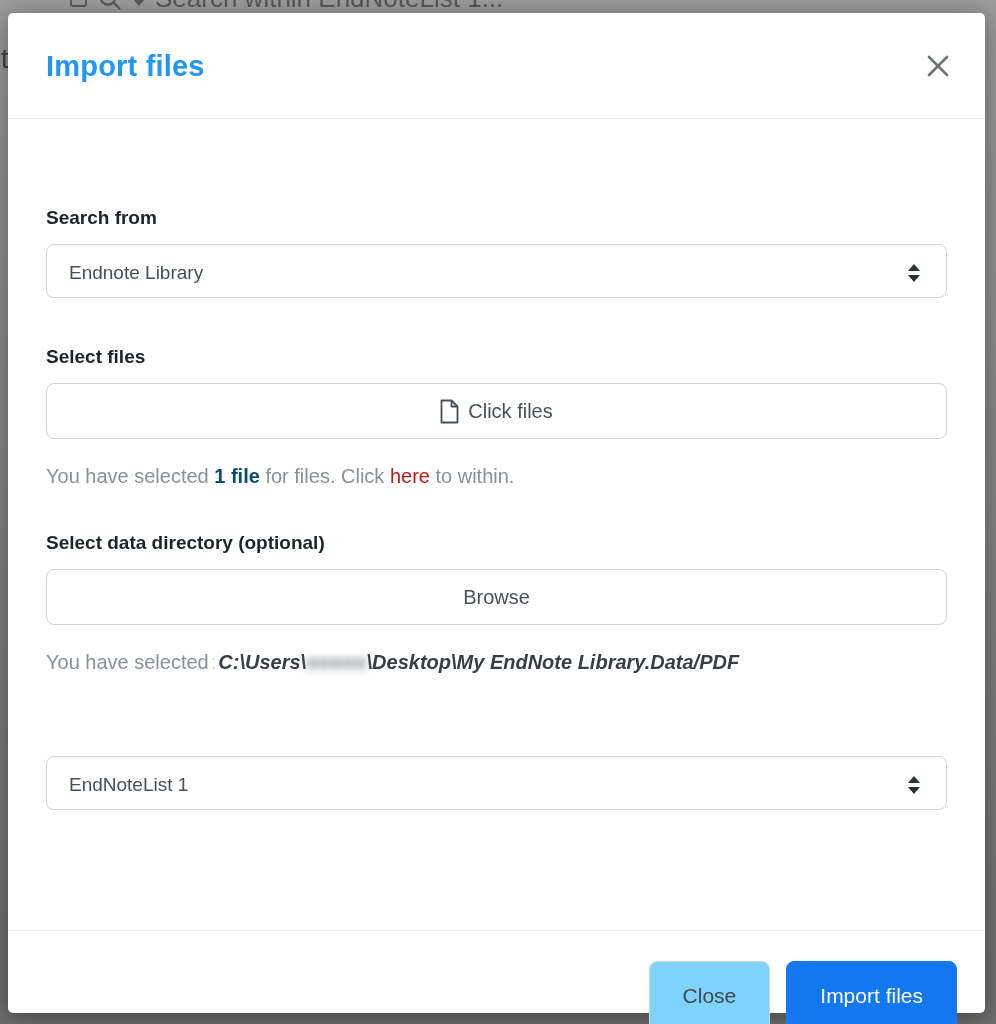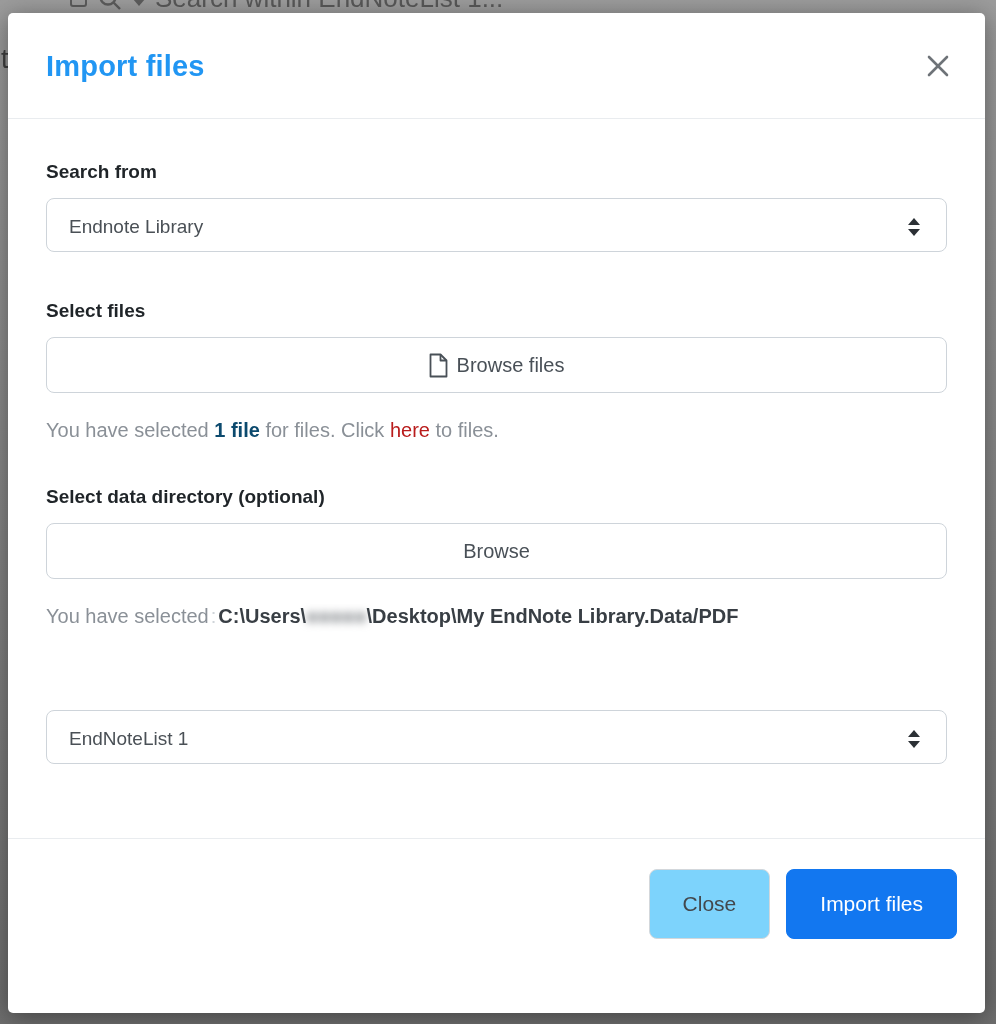--- a/index.html
+++ b/index.html
@@ -9,21 +9,21 @@
   
   .backdrop { position:absolute; inset:0; background:linear-gradient(#9c9c9c, #6e6e6e); }
   .backdrop-searchbar { position:absolute; top:-17px; left:70px; display:flex; align-items:center; gap:10px; color:#5c5c5c; }
   .bk-checkbox { width:17px; height:17px; border:2px solid #5c5c5c; border-radius:3px; background:transparent; }
   .bk-caret { width:0; height:0; border-left:6px solid transparent; border-right:6px solid transparent; border-top:7px solid #5c5c5c; margin-top:8px;}
   .bk-searchtext { font-size:26px; color:#585858; white-space:nowrap; }
   .backdrop-lefttext { position:absolute; top:44px; left:1px; font-size:27px; color:#3f3f3f; }
 
   
   .modal { position:absolute; top:13px; left:8px; width:977px; height:1000px; background:#ffffff;
-           border-radius:5px; box-shadow:0 4px 24px rgba(0,0,0,0.4); display:flex; flex-direction:column; }
+           border-radius:5px; box-shadow:0 4px 24px rgba(0,0,0,0.4); display:flex; flex-direction:column;gap:46px; }
 
   .modal-header { display:flex; align-items:center; justify-content:space-between;
                   padding:34px 28px 33px 38px; border-bottom:1px solid #e9ecef; }
   .modal-title { font-size:29px; font-weight:700; color:#2196f3; letter-spacing:0.2px; }
   .close-btn { background:none; border:none; cursor:pointer; padding:4px; line-height:0; }
 
   .modal-body { padding:42px 38px 0 38px; flex:0 0 auto; }
 
   .field-label { font-size:19px; font-weight:700; color:#1f2428; margin-bottom:15px; }
 
@@ -39,21 +39,21 @@
                 font-size:20px; color:#495057; cursor:pointer; font-family:inherit; }
 
   .section { margin-top:48px; }
   .section.dir { margin-top:42px; }
   .section.tolist { margin-top:80px; }
 
   .helper-line { margin-top:24px; font-size:20px; color:#8a9097; line-height:27px; }
   .helper-line .bold { font-weight:700; color:#0c4a6e;margin-top:18px; }
   .helper-line .link { color:#b91c1c; cursor:pointer; }
   .helper-line .sep { color:#cfd4d9; padding:0 2px; }
-  .path-text { font-weight:700; color:#383e44; }
+  .path-text { font-weight:700; color:#383e44;font-style:italic; }
   .blurred { filter:blur(5px); color:#6a6f74; }
 
   .modal-footer { margin-top:74px; border-top:1px solid #e9ecef; padding:30px 28px 30px 30px;
                   display:flex; justify-content:flex-end; align-items:center; gap:16px; }
   .btn { height:70px; border-radius:8px; font-size:21px; cursor:pointer; font-family:inherit; }
   .btn-close-footer { background:#7dd3fc; border:1px solid #d3d7db; color:#43484d; padding:0 33px; }
   .btn-primary { background:#1277f0; border:1px solid #1277f0; color:#ffffff; padding:0 33px; font-weight:400; }
 </style>
 </head>
 <body>
@@ -96,23 +96,23 @@
       </div>
     </div>
 
     <div class="section">
       <div class="field-label">Select files</div>
       <button class="browse-btn">
         <svg width="19" height="25" viewBox="0 0 19 25">
           <path d="M1.5 1.5 h10 l6 6 v16 h-16 z" fill="none" stroke="#495057" stroke-width="1.8" stroke-linejoin="round"></path>
           <path d="M11.5 1.5 v6 h6" fill="none" stroke="#495057" stroke-width="1.8" stroke-linejoin="round"></path>
         </svg>
-        <span>Browse files</span>
+        <span>Click files</span>
       </button>
-      <div class="helper-line"><span>You have selected </span><span class="bold">1 file</span><span> for files. Click </span><span class="link">here</span><span> to files.</span></div>
+      <div class="helper-line"><span>You have selected </span><span class="bold">1 file</span><span> for files. Click </span><span class="link">here</span><span> to within.</span></div>
     </div>
 
     <div class="section dir">
       <div class="field-label">Select data directory (optional)</div>
       <button class="browse-btn">
         <span>Browse</span>
       </button>
       <div class="helper-line"><span>You have selected</span><span class="sep">:</span><span class="path-text"><span>C:\Users\</span><span class="blurred">●●●●●</span><span>\Desktop\My EndNote Library.Data/PDF</span></span></div>
     </div>
 

